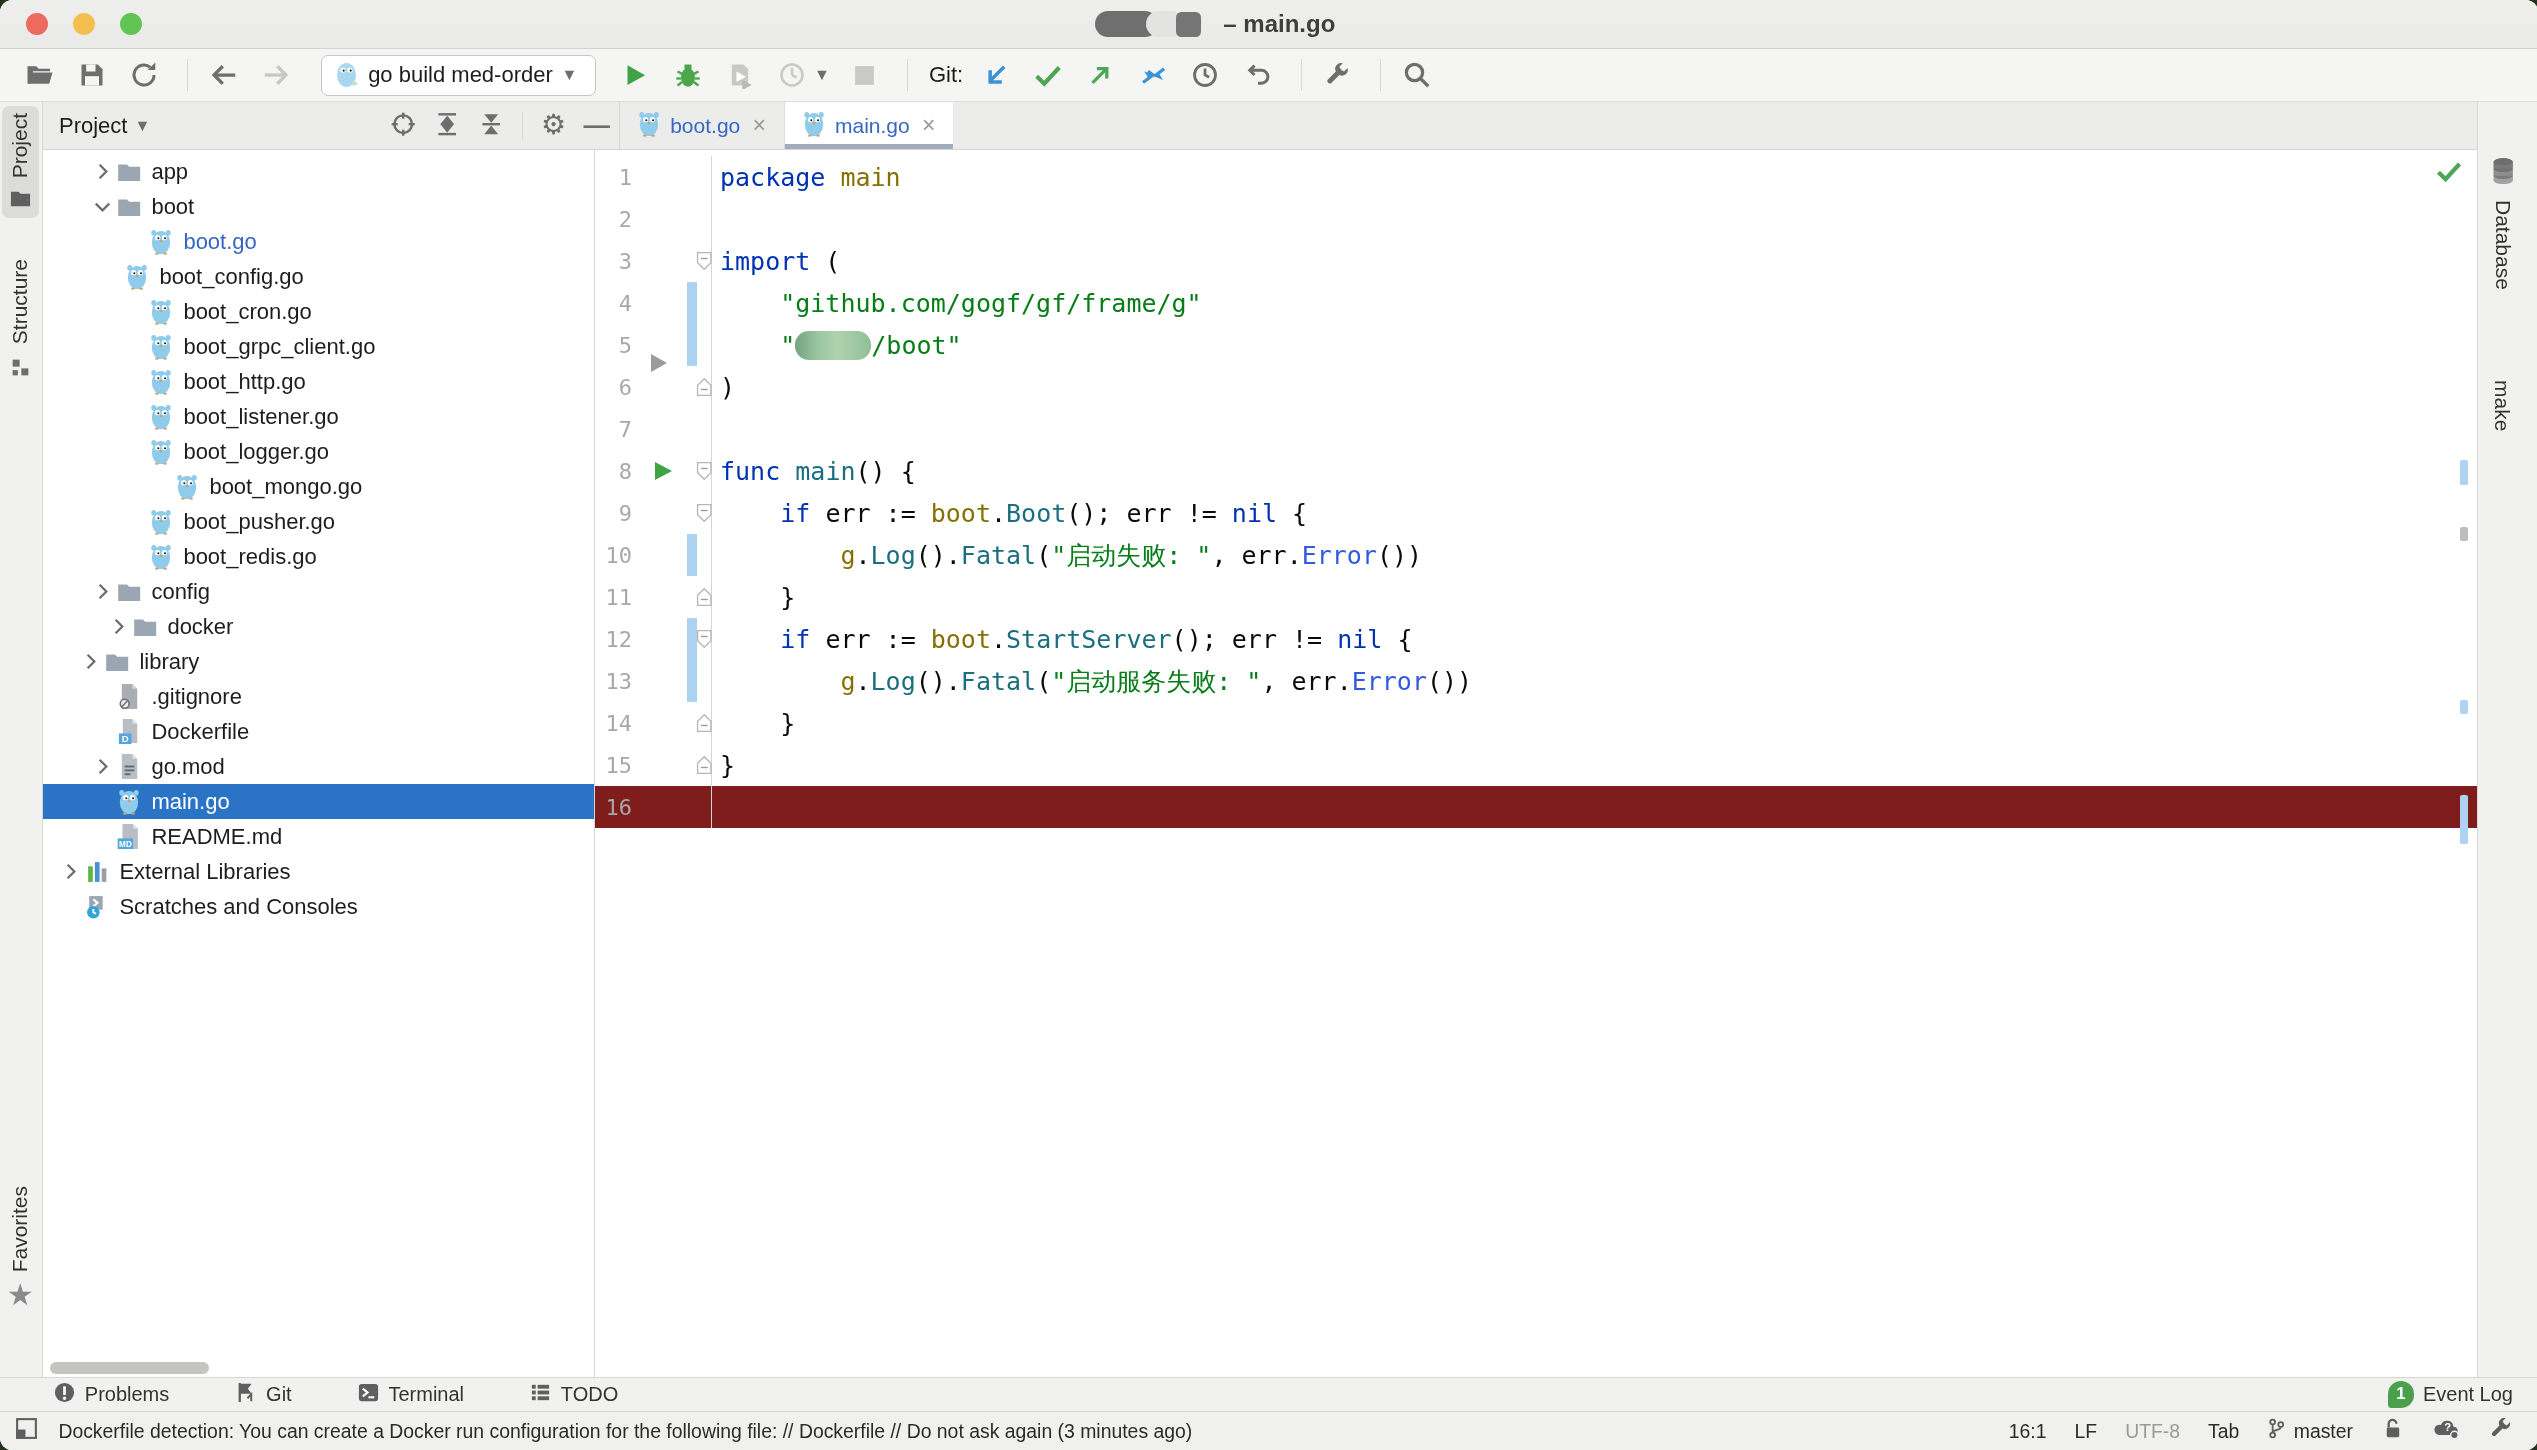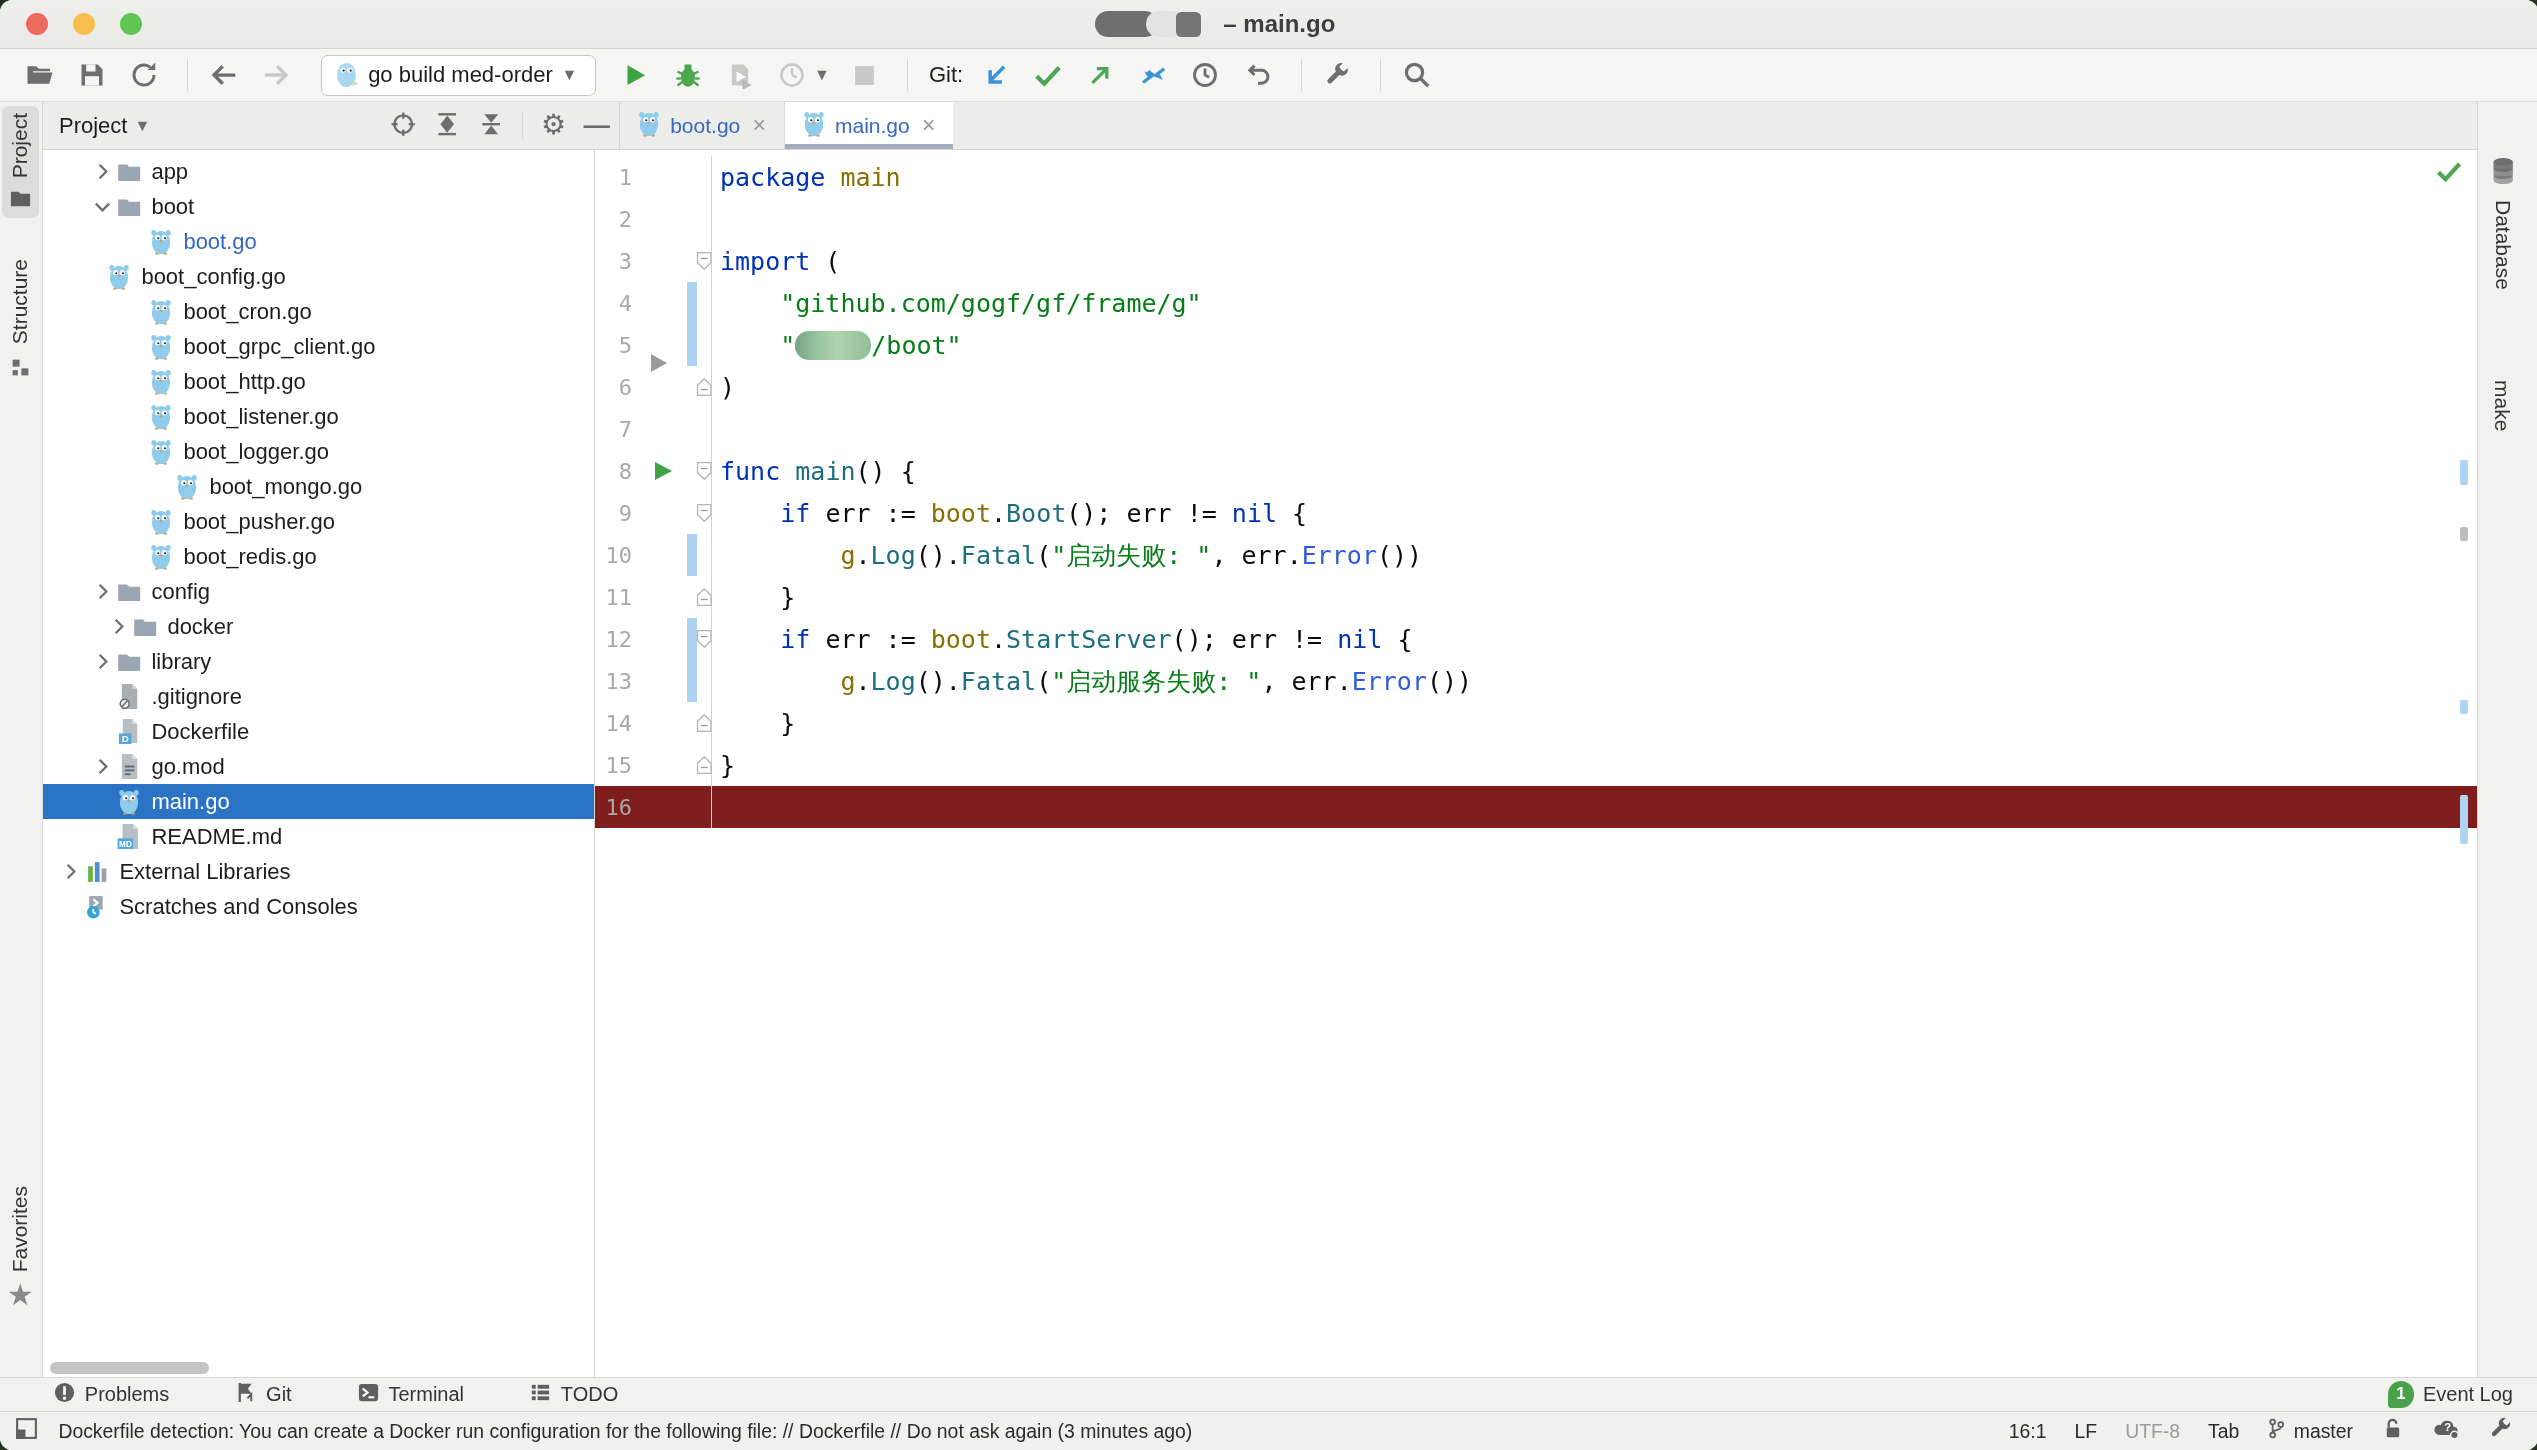--- a/index.html
+++ b/index.html
@@ -377,21 +377,21 @@
                     <circle cx="15.5" cy="10" r="2.7" fill="#fff"></circle>
                     <circle cx="9.2" cy="10.6" r="1.1" fill="#1c1c1c"></circle>
                     <circle cx="16.2" cy="10.6" r="1.1" fill="#1c1c1c"></circle>
                     <ellipse cx="12" cy="13.6" rx="1.7" ry="1.2" fill="#C9A56B"></ellipse>
                     <rect x="6" y="25.6" width="3.4" height="2" fill="#C9A56B"></rect>
                     <rect x="14.6" y="25.6" width="3.4" height="2" fill="#C9A56B"></rect>
                   </svg>
                 </span>
                 <span class="lbl modified">boot.go</span>
               </div>
-              <div class="tree-row" style="padding-left: 36px;">
+              <div class="tree-row" style="padding-left: 54px;">
                 <span class="chev"></span>
                 <span class="ticon">
                   <svg width="24" height="27" viewBox="0 0 24 28">
                     <ellipse cx="4.5" cy="5" rx="2.6" ry="3" fill="#8FCBEA"></ellipse>
                     <ellipse cx="19.5" cy="5" rx="2.6" ry="3" fill="#8FCBEA"></ellipse>
                     <ellipse cx="12" cy="15" rx="9.5" ry="12" fill="#8FCBEA"></ellipse>
                     <circle cx="8.5" cy="10" r="2.7" fill="#fff"></circle>
                     <circle cx="15.5" cy="10" r="2.7" fill="#fff"></circle>
                     <circle cx="9.2" cy="10.6" r="1.1" fill="#1c1c1c"></circle>
                     <circle cx="16.2" cy="10.6" r="1.1" fill="#1c1c1c"></circle>
@@ -565,21 +565,21 @@
                     <polyline points="9,5 16,12 9,19" fill="none" stroke="#6e6e6e" stroke-width="2.4"></polyline>
                   </svg>
                 </span>
                 <span class="ticon">
                   <svg width="26.4" height="26.4" viewBox="0 0 24 24">
                     <path d="M2 5h8l2 2h10v13H2z" fill="#9AA7B2"></path>
                   </svg>
                 </span>
                 <span class="lbl">docker</span>
               </div>
-              <div class="tree-row" style="padding-left: 46px; text-align: right;">
+              <div class="tree-row" style="padding-left: 34px; text-align: right;">
                 <span class="chev">
                   <svg width="23" height="23" viewBox="0 0 24 24">
                     <polyline points="9,5 16,12 9,19" fill="none" stroke="#6e6e6e" stroke-width="2.4"></polyline>
                   </svg>
                 </span>
                 <span class="ticon">
                   <svg width="26.4" height="26.4" viewBox="0 0 24 24">
                     <path d="M2 5h8l2 2h10v13H2z" fill="#9AA7B2"></path>
                   </svg>
                 </span>

